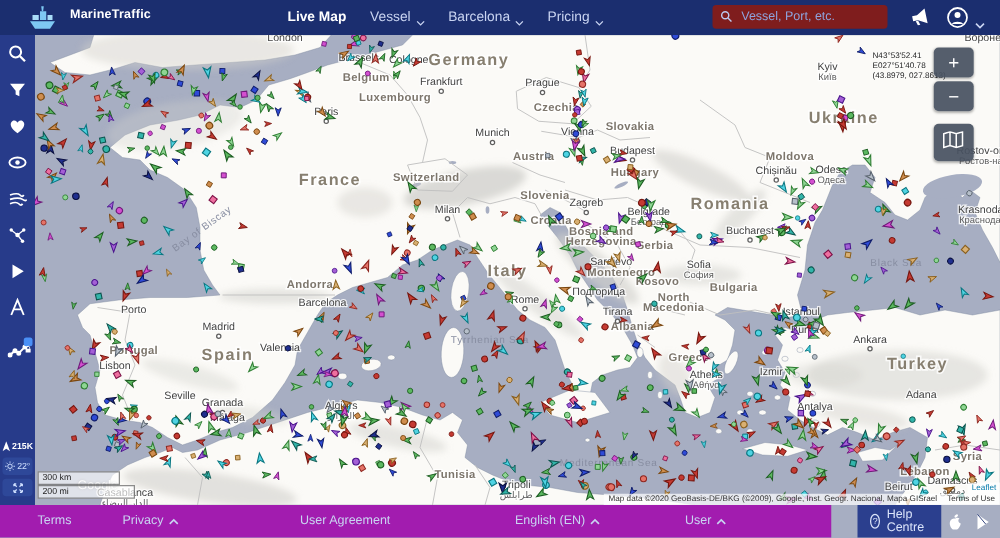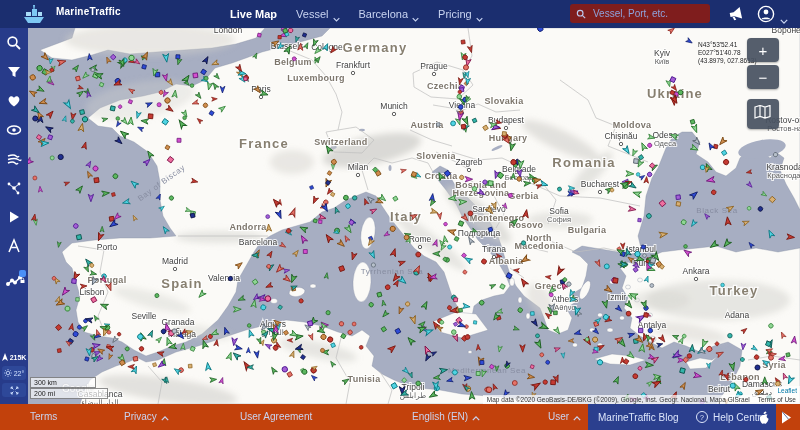--- a/index.html
+++ b/index.html
@@ -20,21 +20,21 @@
   .nav-avatar{position:absolute;right:25px;top:5px;}
   .nav-avchev{position:absolute;right:12px;top:11px;}
   .sidebar{position:absolute;left:0;top:28px;width:28px;height:376px;background:#273b8a;z-index:25;
     display:flex;flex-direction:column;align-items:center;padding-top:7px;box-sizing:border-box;}
   .side-ic{width:16px;height:16px;margin-bottom:13px;position:relative;flex:none;cursor:pointer;}
   .lockbadge{position:absolute;top:-3px;right:-4px;width:7px;height:7px;background:#4a90f7;border-radius:2px;}
   .side-bottom{position:absolute;left:0;bottom:4px;width:28px;display:flex;flex-direction:column;align-items:center;}
   .vcount{color:#fff;font-size:7px;font-weight:bold;display:flex;align-items:center;gap:2px;margin-bottom:4px;}
   .side-chip{width:24px;height:14px;background:#2e4899;border-radius:3px;color:#cfe0ff;font-size:7px;
     display:flex;align-items:center;justify-content:center;gap:2px;margin-bottom:3px;cursor:pointer;}
-  .bottombar{position:absolute;left:0;bottom:0;width:800px;height:26px;background:#c2410c;z-index:30;font-size:10px;color:#c9d4f1;margin-top:44px;}
+  .bottombar{position:absolute;left:0;bottom:0;width:665px;height:26px;background:#a21caf;z-index:30;font-size:10px;color:#c9d4f1;margin-top:44px;}
   .bb-item{position:absolute;top:7px;display:flex;align-items:center;gap:4px;cursor:pointer;}
   .bb-chip{position:absolute;top:0;height:26px;background:#2b3f8e;display:flex;align-items:center;
     padding:0 10px;gap:5px;color:#dbe4fa;cursor:pointer;}
   .qcirc{width:10px;height:10px;border:1px solid #dbe4fa;border-radius:50%;font-size:7px;display:flex;
     align-items:center;justify-content:center;}
   
   .map{position:absolute;left:28px;top:28px;width:772px;height:376px;overflow:hidden;background:#a7aec2;}
   .coords{position:absolute;left:698px;top:41px;z-index:12;font-size:6.5px;color:#1c1c1c;line-height:8px;
     text-shadow:0 0 2px #fff,0 0 2px #fff;}
   .zoomctl{position:absolute;left:747px;top:38px;z-index:12;width:32px;}
@@ -3110,44 +3110,41 @@
           <path d="M4.5,7.5 L1.5,10.5 M1.5,10.5 L4,10.5 M1.5,10.5 L1.5,8"></path>
         </svg>
       </span>
   </div>
 </div>
 
 <div class="bottombar">
   <span class="bb-item" style="left:30px;">
       <span>Terms</span>
     </span>
-  <span class="bb-item" style="left:124px;">
+  <span class="bb-item" style="left:98px;">
       <span>Privacy</span>
       <span class="chev"><svg width="8" height="7" viewBox="0 0 10 8">
           <path d="M1,6 L5,2 L9,6" fill="none" stroke="#c9d4f1" stroke-width="1.6"></path>
         </svg></span>
     </span>
   <span class="bb-item" style="left:240px;text-align:center;">
       <span>User Agreement</span>
     </span>
   <span class="bb-item" style="left:412px;">
       <span>English (EN)</span>
       <span class="chev"><svg width="8" height="7" viewBox="0 0 10 8">
           <path d="M1,6 L5,2 L9,6" fill="none" stroke="#c9d4f1" stroke-width="1.6"></path>
         </svg></span>
     </span>
   <span class="bb-item" style="left:548px;">
       <span>User</span>
       <span class="chev"><svg width="8" height="7" viewBox="0 0 10 8">
           <path d="M1,6 L5,2 L9,6" fill="none" stroke="#c9d4f1" stroke-width="1.6"></path>
         </svg></span>
     </span>
-  <span class="bb-chip" style="left:588px;">
-      <span>MarineTraffic Blog</span>
-    </span>
   <span class="bb-chip" style="left:686px;">
       <span class="qcirc">?</span>
       <span>Help Centre</span>
     </span>
   <span class="bb-item" style="left:758px;">
       <svg width="12" height="14" viewBox="0 0 12 14">
         <path d="M6,4 C7,3 8.6,3 9.6,3.8 C8.6,4.5 8.4,5.6 9,6.6 C9.4,7.3 10,7.6 10.6,7.7 C10.3,9.4 9.2,11.6 8,12.4 C7.2,13 6.6,12.5 6,12.5 C5.4,12.5 4.8,13 4,12.4 C2.4,11.2 1.2,8 2.2,5.8 C2.8,4.4 4.6,3.6 6,4 Z" fill="#fff"></path>
         <ellipse cx="7" cy="1.8" rx="1.6" ry="1" transform="rotate(-35 7 1.8)" fill="#fff"></ellipse>
       </svg>
     </span>

